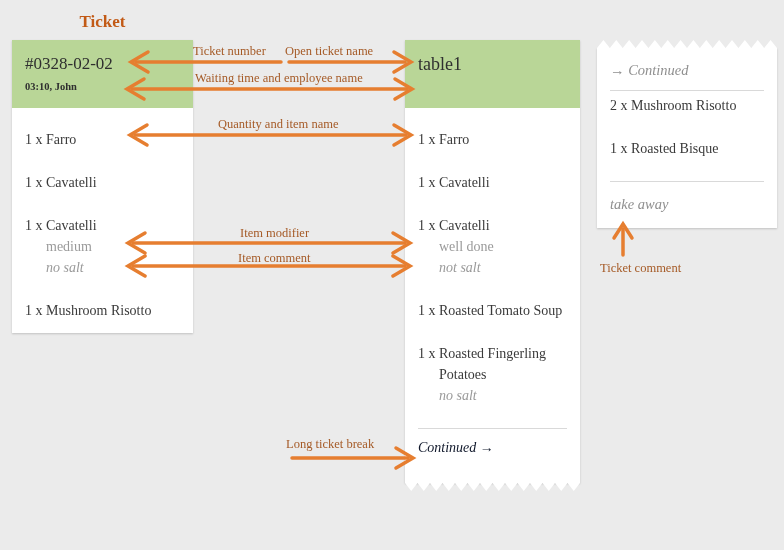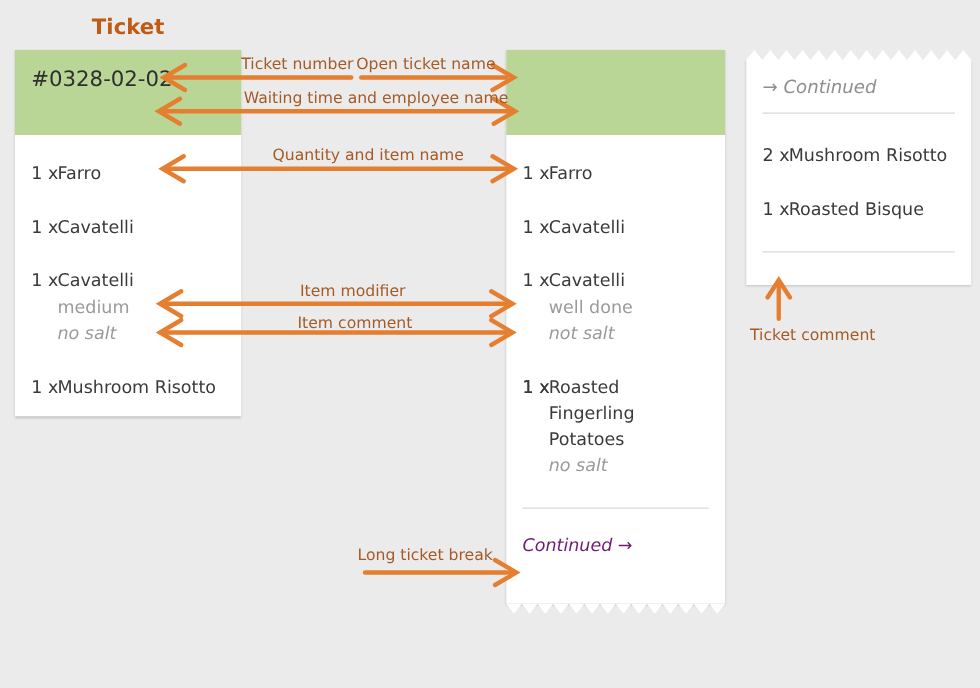--- a/index.html
+++ b/index.html
@@ -1,18 +1,18 @@
 <!DOCTYPE html>
 <html><head>
 <meta charset="utf-8">
 <style>
   * { margin:0; padding:0; box-sizing:border-box; }
   html,body { width:784px; height:550px; }
   body { background:#ebebeb; font-family:"DejaVu Sans","Liberation Sans",sans-serif; }
-  .canvas { position:relative; width:784px; height:520px; overflow:hidden; background:#ebebeb; }
+  .canvas { position:relative; width:784px; height:520px; overflow:hidden; background:#ebebeb;font-family:Liberation Serif, serif; }
 
   .col-title { position:absolute; top:12px; font-size:17px; font-weight:bold; color:#c25a16; text-align:center; }
   .title-left  { left:12px;  width:181px; }
   .title-right { left:405px; width:175px; }
 
   .ticket { position:absolute; background:#fff; box-shadow:0 1px 2px rgba(0,0,0,.18); }
   .printed-ticket { left:12px;  top:40px; width:181px; height:293px; }
   .open-ticket    { left:405px; top:40px; width:175px; height:443px; }
   .cont-ticket    { left:597px; top:48px; width:180px; height:180px; }
 
@@ -22,27 +22,27 @@
   .t-meta { font-size:10.5px; font-weight:bold; color:#2f2f2f; margin-top:6px; }
 
   .t-body { padding:21px 13px 12px 13px; }
   .item { position:relative; padding-left:21px; font-size:14px; line-height:21px; color:#3a3a3a; margin-bottom:22px; }
   .item:last-child { margin-bottom:0; }
   .qty { position:absolute; left:0; top:0; }
   .mod  { color:#9a9a9a; }
   .note { color:#9a9a9a; font-style:italic; }
 
   .divider { height:1px; background:#d9d9d9; }
-  .t-footer { font-size:14px; font-style:italic; color:#701a75; line-height:21px; margin-top:20px; }
+  .t-footer { font-size:14px; font-style:italic; color:#0f172a; line-height:21px; margin-top:8px; }
   .open-ticket .divider { margin-top:12px; }
 
   .cont-body { padding:12px 13px 11px 13px; }
   .cont-header { font-size:14.5px; font-style:italic; color:#8f8f8f; line-height:21px; }
   .cont-ticket .divider.d1 { margin-top:9px; }
-  .cont-ticket .item.first { margin-top:24px; }
+  .cont-ticket .item.first { margin-top:4px; }
   .cont-ticket .divider.d2 { margin-top:11px; }
   .t-comment { font-size:14.5px; font-style:italic; color:#8f8f8f; line-height:21px; margin-top:12px; }
 
   .zz { position:absolute; left:0; width:100%; height:8px; display:block; }
   .zz-bottom { bottom:-8px; }
   .zz-top { top:-8px; }
 
   .overlay { position:absolute; left:0; top:0; pointer-events:none; }
 
   .ann { position:absolute; font-size:12.5px; color:#a55a26; white-space:nowrap; line-height:14px; }
@@ -58,20 +58,21 @@
 </head>
 <body>
 
 <div class="canvas">
 
   <div class="col-title title-left">Ticket</div>
 
   <div class="ticket printed-ticket">
     <div class="t-header">
       <div class="t-number">#0328-02-02</div>
+      <div class="t-meta">03:10, John</div>
     </div>
     <div class="t-body">
       <div class="item">
         <span class="qty">1 x</span><span class="name">Farro</span>
       </div>
       <div class="item">
         <span class="qty">1 x</span><span class="name">Cavatelli</span>
       </div>
       <div class="item">
         <span class="qty">1 x</span><span class="name">Cavatelli</span>
@@ -79,35 +80,36 @@
         <div class="note">no salt</div>
       </div>
       <div class="item">
         <span class="qty">1 x</span><span class="name">Mushroom Risotto</span>
       </div>
     </div>
   </div>
 
   <div class="ticket open-ticket">
     <div class="t-header">
+      <div class="t-number">table1</div>
     </div>
     <div class="t-body">
       <div class="item">
         <span class="qty">1 x</span><span class="name">Farro</span>
       </div>
       <div class="item">
         <span class="qty">1 x</span><span class="name">Cavatelli</span>
       </div>
       <div class="item">
         <span class="qty">1 x</span><span class="name">Cavatelli</span>
         <div class="mod">well done</div>
         <div class="note">not salt</div>
       </div>
       <div class="item">
-        <span class="qty">1 x</span>
+        <span class="qty">1 x</span><span class="name">Roasted Tomato Soup</span>
       </div>
       <div class="item">
         <span class="qty">1 x</span><span class="name">Roasted Fingerling Potatoes</span>
         <div class="note">no salt</div>
       </div>
       <div class="divider"></div>
       <div class="t-footer">Continued →</div>
     </div>
     <svg class="zz zz-bottom" viewBox="0 0 168 8" preserveAspectRatio="none">
       <path fill="#ffffff" d="M0,0 L6,8 L12,0 L18,8 L24,0 L30,8 L36,0 L42,8 L48,0 L54,8 L60,0 L66,8 L72,0 L78,8 L84,0 L90,8 L96,0 L102,8 L108,0 L114,8 L120,0 L126,8 L132,0 L138,8 L144,0 L150,8 L156,0 L162,8 L168,0 Z"></path>
@@ -121,20 +123,21 @@
     <div class="cont-body">
       <div class="cont-header">→ Continued</div>
       <div class="divider d1"></div>
       <div class="item first">
         <span class="qty">2 x</span><span class="name">Mushroom Risotto</span>
       </div>
       <div class="item">
         <span class="qty">1 x</span><span class="name">Roasted Bisque</span>
       </div>
       <div class="divider d2"></div>
+      <div class="t-comment">take away</div>
     </div>
   </div>
 
   <svg class="overlay" width="784" height="550" viewBox="0 0 784 550">
     <g stroke="#e67e30" stroke-width="3.5" fill="none" stroke-linecap="round" stroke-linejoin="miter">
       <g>
         <line x1="136" y1="62" x2="281" y2="62"></line>
         <polyline points="148,52 131,62 148,72"></polyline>
       </g>
       <g>

